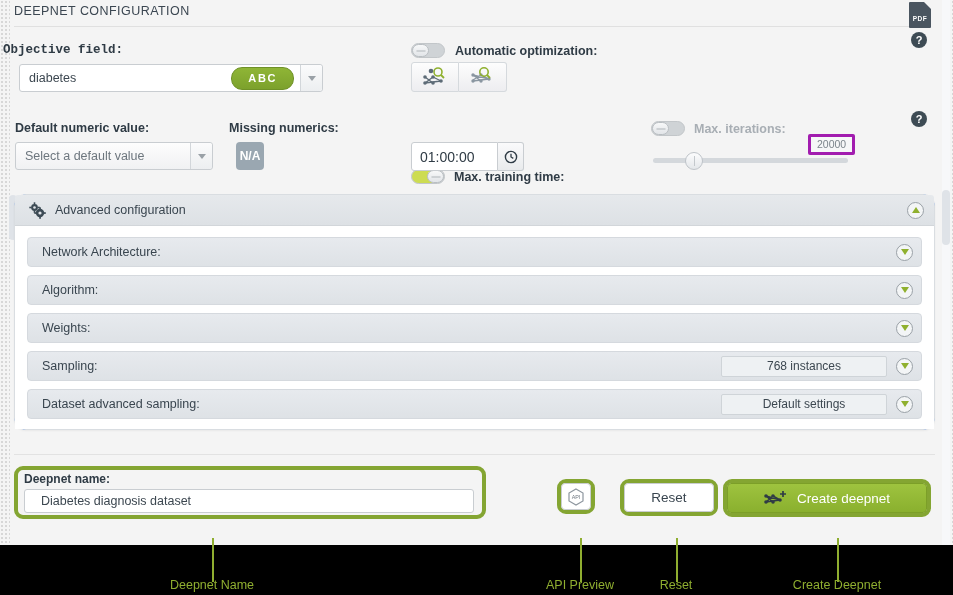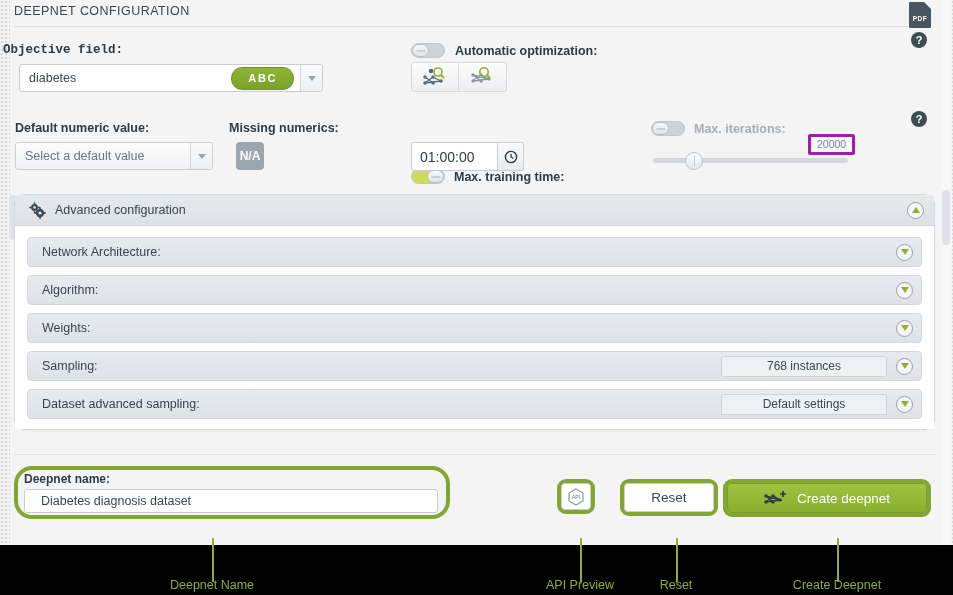--- a/index.html
+++ b/index.html
@@ -227,22 +227,22 @@
     width:0;height:0;border-left:4.5px solid transparent;
     border-right:4.5px solid transparent;border-bottom:6px solid #8fb02e;
   }
 
   
   .bottom-rule {
     position:absolute; left:14px; top:454px; width:921px;
     border-top:1px solid #e2e2e2;
   }
   .name-hl {
-    position:absolute; left:14px; top:466px; width:436px; height:53px;
-    border:4px solid #84a532; border-radius:18px;
+    position:absolute; left:14px; top:466px; width:472px; height:53px;
+    border:4px solid #84a532; border-radius:9px;
     padding:2px 8px 0 6px;
   }
   .name-lbl { font-size:12px; font-weight:bold; color:#2f3b45; }
   .name-input {
     margin-top:3px; height:24px; background:#fff;
     border:1px solid #c9cdd1; border-radius:3px;
     font-size:12.5px; color:#3c4750;
     display:flex; align-items:center; padding-left:16px;
   }
 

